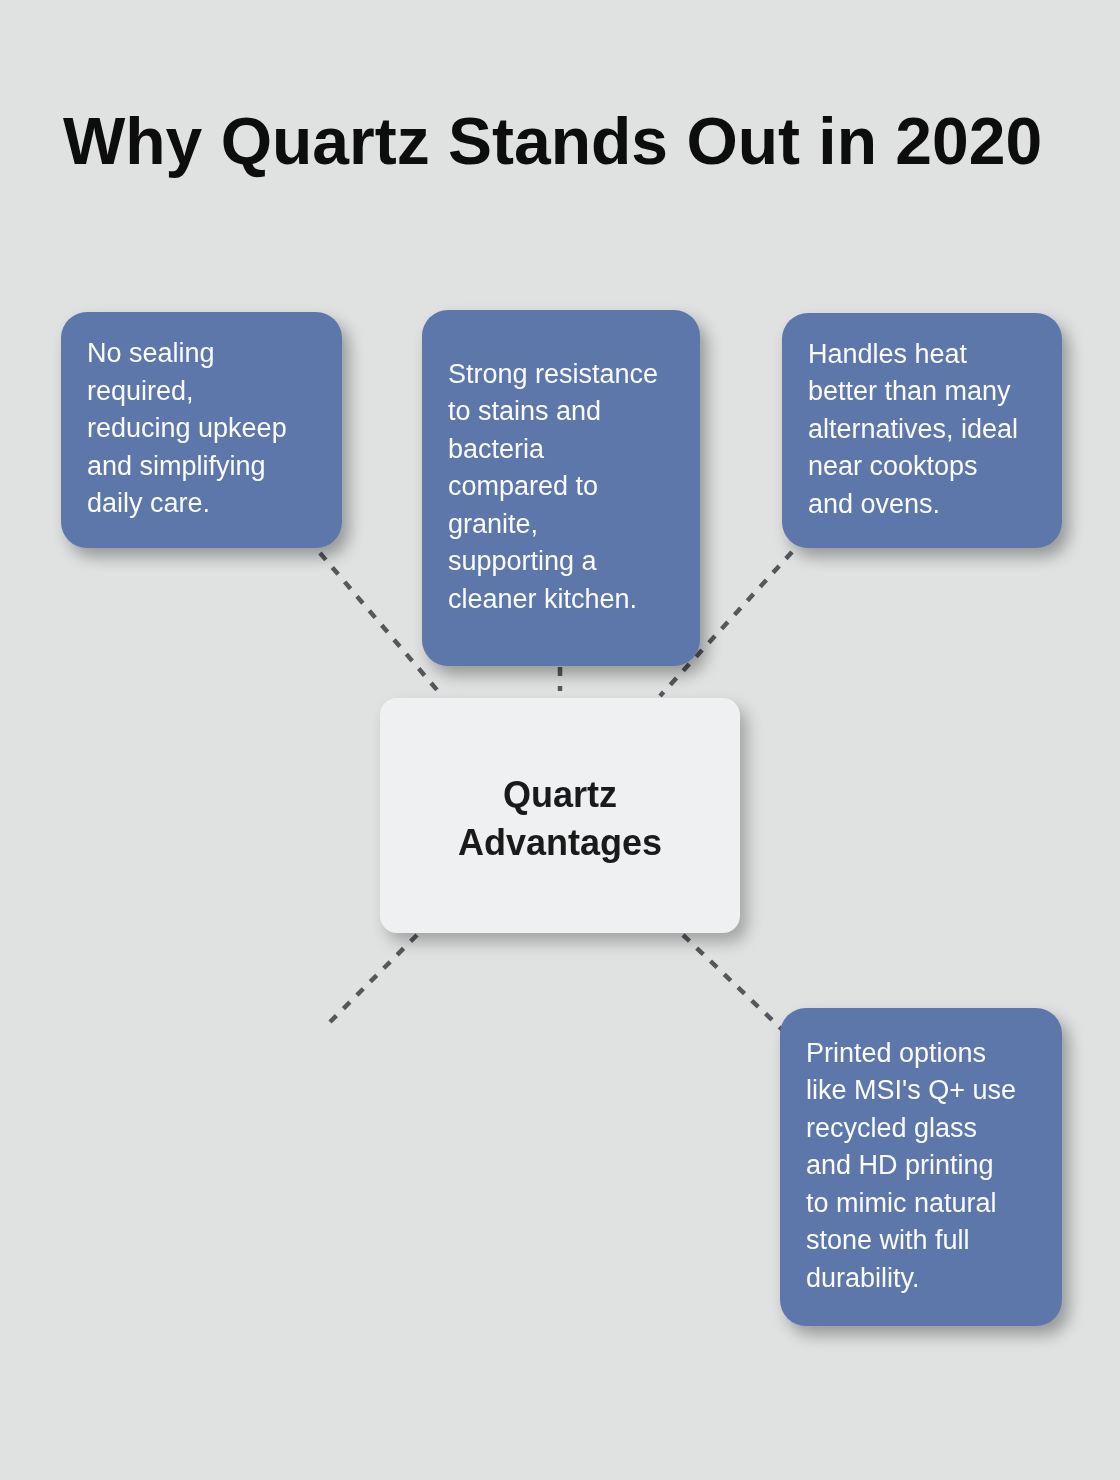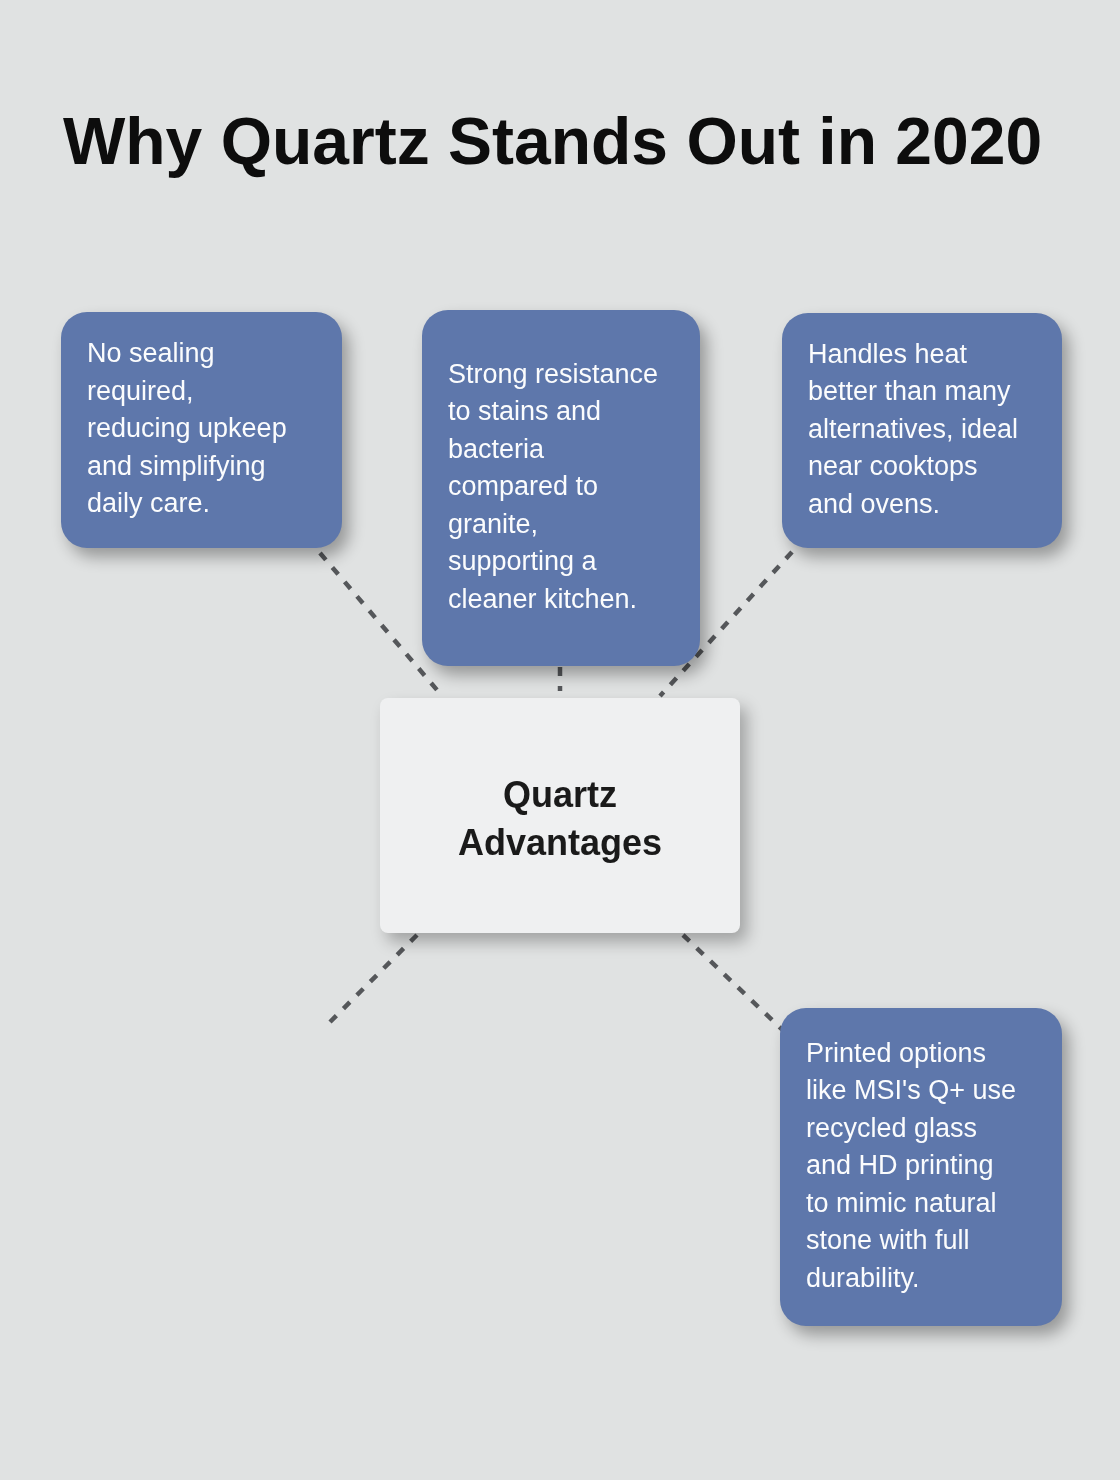--- a/index.html
+++ b/index.html
@@ -42,21 +42,21 @@
     white-space:pre-line;
   }
   .node-top-left   {left:61px;  top:312px;  width:281px; height:236px;}
   .node-top-middle {left:422px; top:310px;  width:278px; height:356px;}
   .node-top-right  {left:782px; top:313px;  width:280px; height:235px;}
   .node-bottom-left{left:61px;  top:1005px; width:281px; height:276px;}
   .node-bottom-right{left:780px;top:1008px; width:282px; height:318px;}
   .center-box{
     position:absolute;left:380px;top:698px;width:360px;height:235px;
     background:var(--center-bg);
-    border-radius:8px;
+    border-radius:17px;
     box-shadow:7px 9px 16px rgba(0,0,0,0.28);
     display:flex;align-items:center;justify-content:center;
   }
   .center-label{
     font-size:36px;font-weight:700;line-height:48px;
     color:var(--center-text);
     text-align:center;white-space:pre-line;
     padding-top:6px;
   }
 </style>

